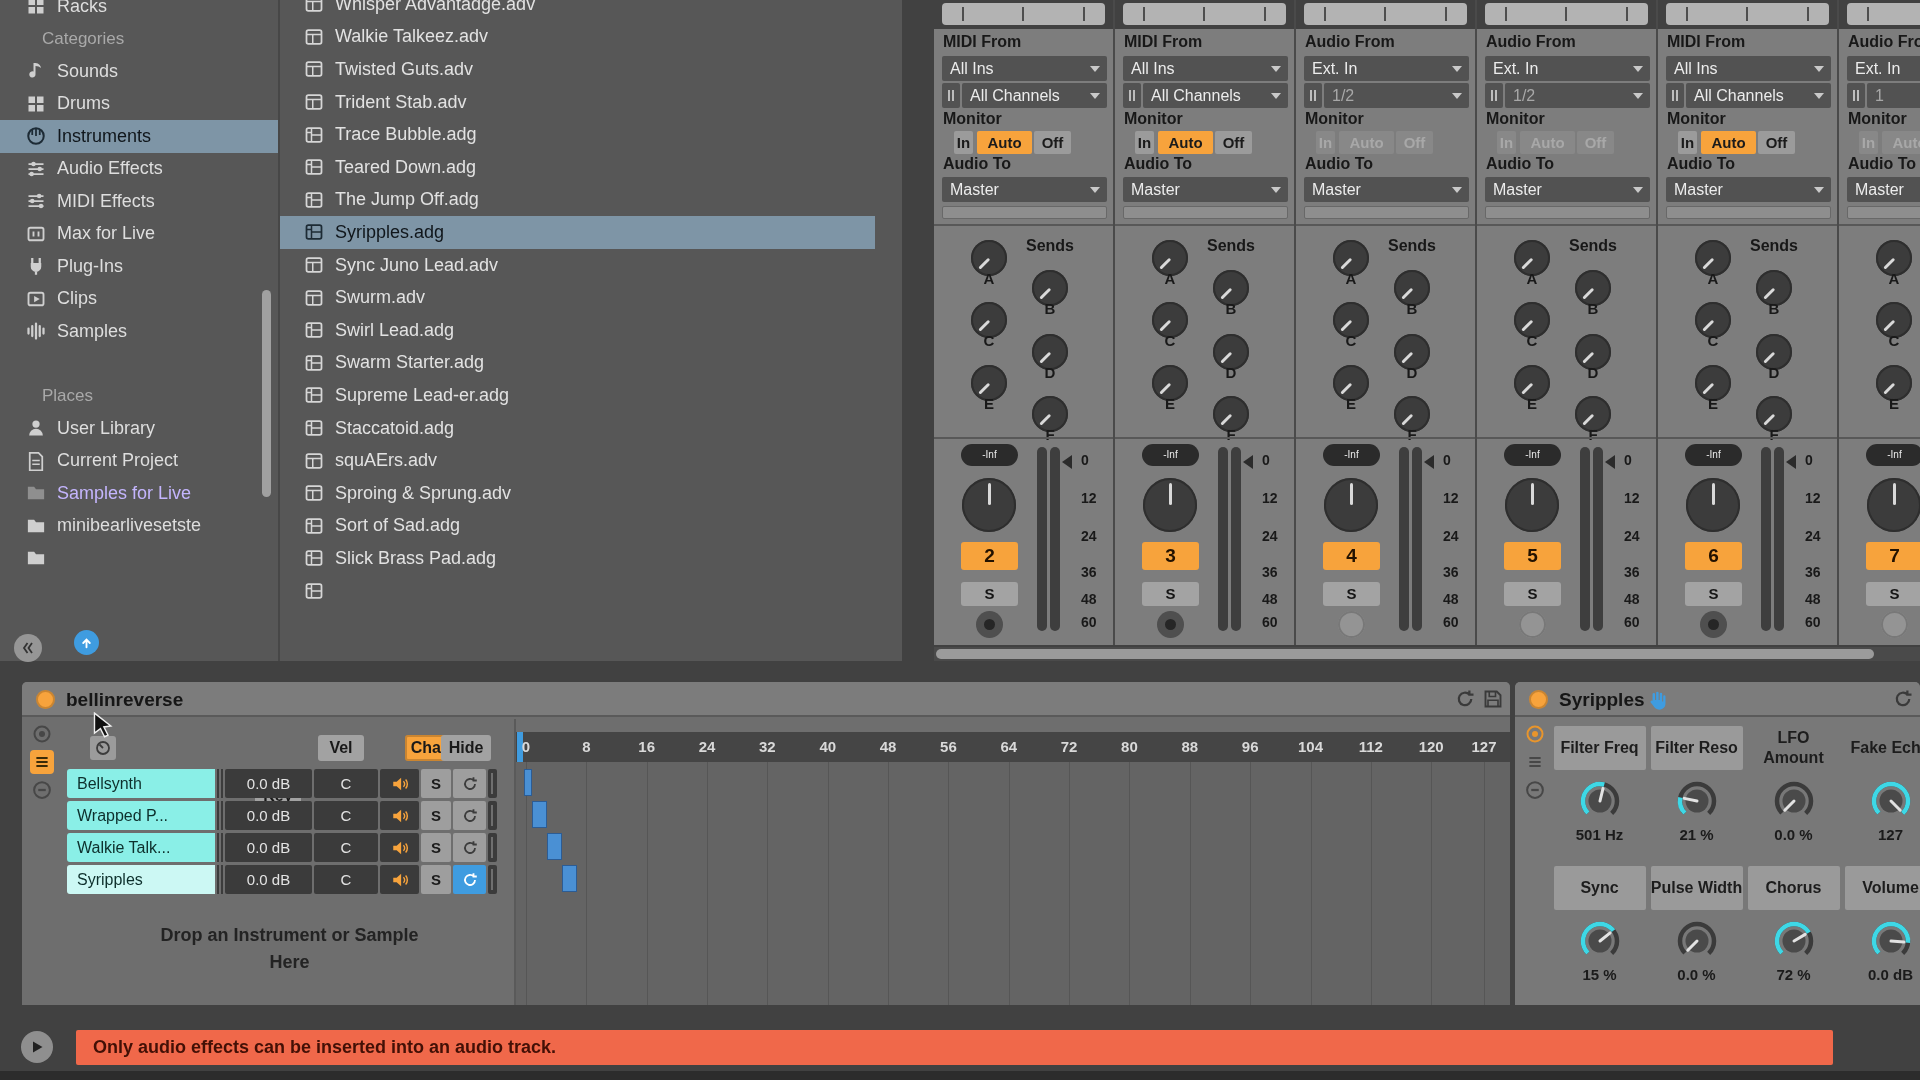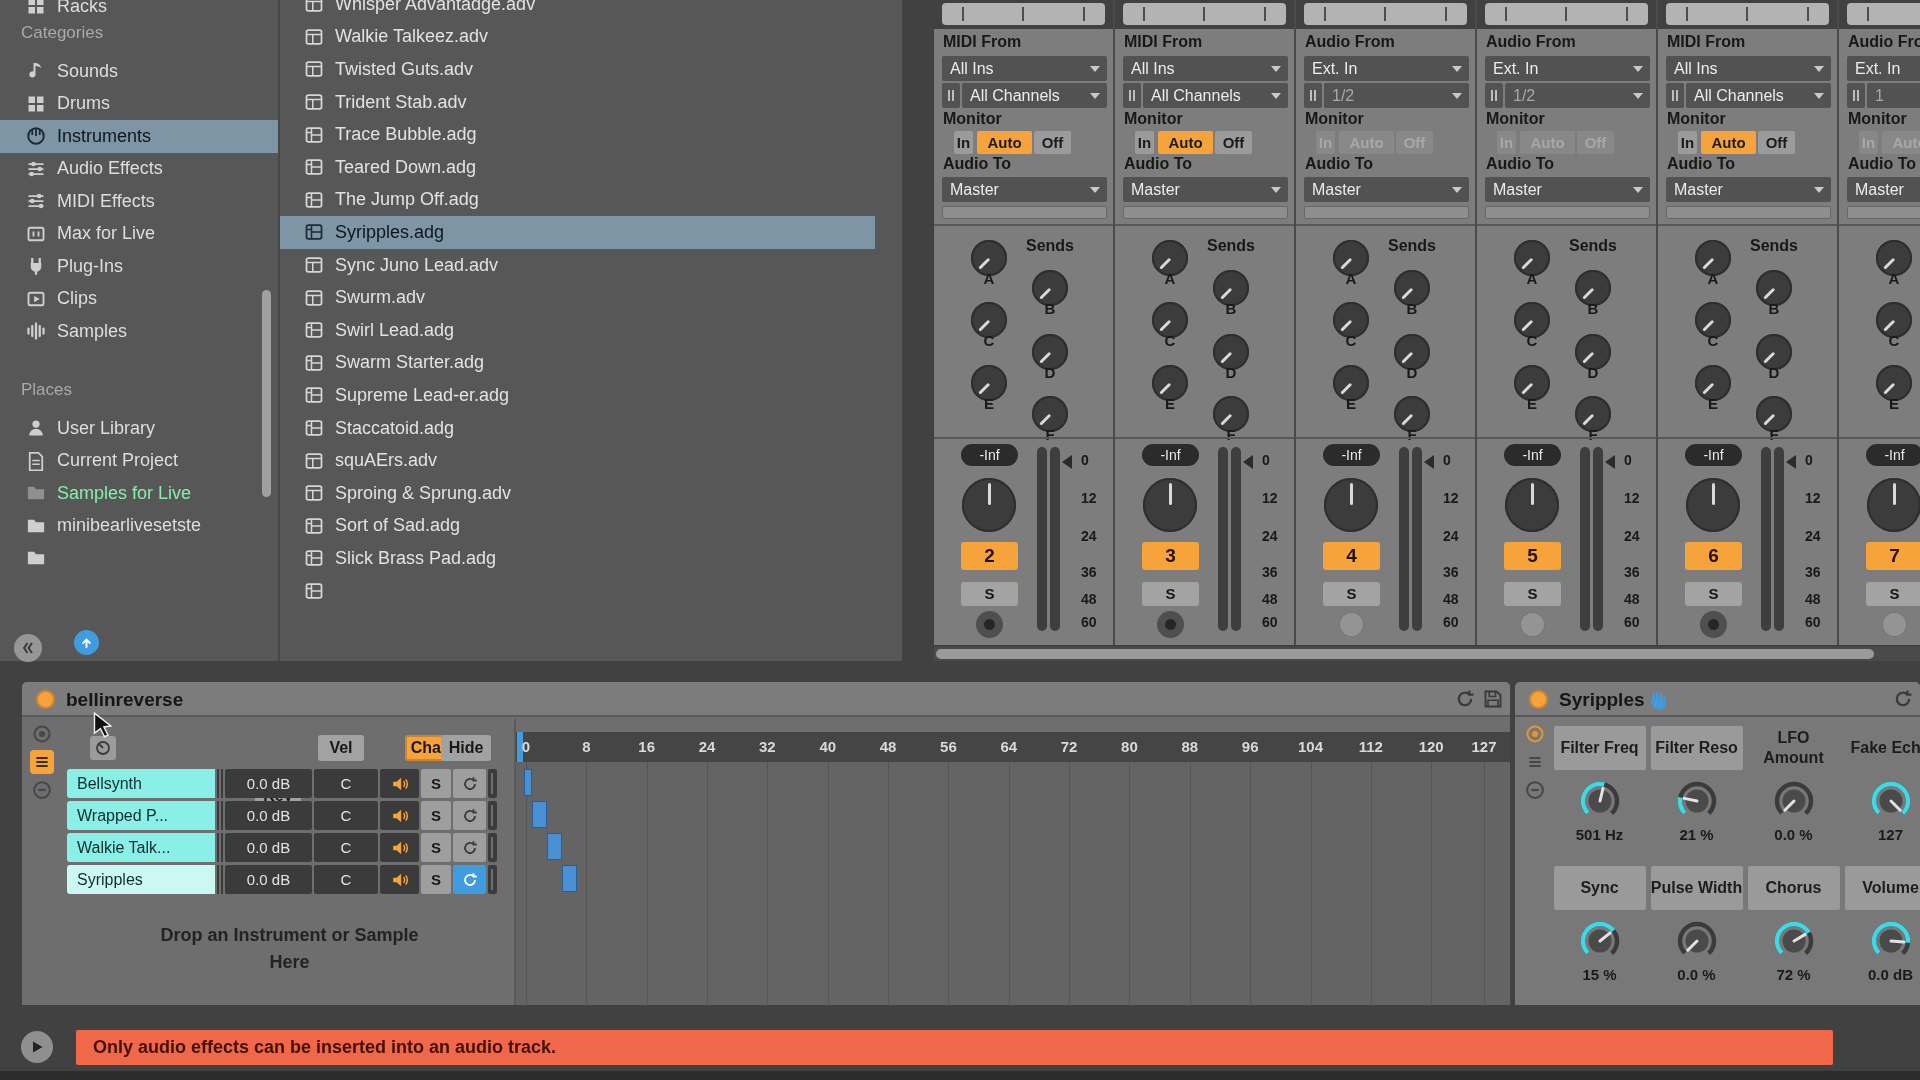--- a/index.html
+++ b/index.html
@@ -3,27 +3,27 @@
 <meta charset="utf-8">
 <style>
   html,body{margin:0;padding:0;width:1920px;height:1080px;background:#414141;overflow:hidden;
     font-family:"Liberation Sans",sans-serif;-webkit-font-smoothing:antialiased;user-select:none}
   *{box-sizing:border-box}
   svg.ic{display:block}
   
   #browser{position:absolute;left:0;top:0;width:902px;height:661px;background:#575757}
   #sidebar{position:absolute;left:0;top:0;width:278px;height:627px;overflow:hidden}
   #side-divider{position:absolute;left:278px;top:0;width:2px;height:661px;background:#474747}
-  .shdr{height:32.5px;display:flex;padding-left:21px;color:#a9a9a9;font-size:17px}
+  .shdr{height:32.5px;display:flex;align-items:center;padding-left:42px;color:#a9a9a9;font-size:17px}
   .shdr.gap{margin-top:32px}
   .srow{height:32.5px;display:flex;align-items:center;gap:11px;padding-left:26px;font-size:18px;color:#dedede;white-space:nowrap}
   .srow svg{flex:none;color:#cfcfcf}
   .srow.sel{background:#7e95a6;color:#10161b}
   .srow.sel svg{color:#1d2b35}
-  .srow.dim{color:#86efac}.srow.dim svg{color:#8f8f8f}
+  .srow.dim{color:#c4b5fd}.srow.dim svg{color:#8f8f8f}
   .srow.partial-top{margin-top:-10px}
   #sb-scroll{position:absolute;left:262px;top:290px;width:9px;height:207px;background:#a0a0a0;border-radius:5px}
   #files{position:absolute;left:280px;top:0;width:622px;height:627px;overflow:hidden}
   .frow{height:32.6px;display:flex;align-items:center;gap:11px;padding-left:24px;font-size:18px;color:#e2e2e2;width:595px;white-space:nowrap}
   .frow svg{flex:none;color:#d6d6d6}
   .frow.sel{background:#7e95a6;color:#10161b}
   .frow.sel svg{color:#1d2b35}
   #files-stack{margin-top:-12px}
   #b-foot-collapse{position:absolute;left:14px;top:634px;width:28px;height:28px;border-radius:50%;background:#969696;display:flex;align-items:center;justify-content:center;color:#333}
   #b-foot-up{position:absolute;left:74px;top:630px;width:25px;height:25px;border-radius:50%;background:#3f9ce0;display:flex;align-items:center;justify-content:center;color:#fff}
@@ -52,21 +52,21 @@
   .mon span{position:absolute;top:0;height:23px;line-height:23px;text-align:center;font-size:15px;border-radius:2px;background:#9b9b9b;color:#1b1b1b}
   .m-in{left:20px;width:19px}.m-auto{left:43px;width:55px;background:#f7a33c !important}.m-off{left:100px;width:37px}
   .dis .mon span,.dis .m-auto{background:#888 !important;color:#a8a8a8}
   .dis .dd2 span{color:#a8a8a8}
   .outbox{position:absolute;left:8px;top:206px;width:165px;height:13px;background:#8e8e8e;border:1px solid #686868;border-radius:2px}
   .sends-t{position:absolute;left:92px;top:237px;font-size:16px;color:#181818}
   .knob{position:absolute;width:36px;height:36px;border-radius:50%;background:#3c3c3c;box-shadow:inset 0 0 0 2px #2e2e2e}
   .knob .ptr{position:absolute;left:calc(50% - 1.5px);bottom:50%;width:3px;height:40%;background:#d9d9d9;border-radius:2px;transform-origin:50% 100%;transform:rotate(var(--rot,0deg))}
   .knob.send{--rot:-135deg}
   .sletter{position:absolute;width:36px;text-align:center;font-size:15px;color:#191919}
-  .peak{position:absolute;left:27px;top:444px;width:57px;height:22px;background:#2b2b2b;border-radius:11px;color:#e9e9e9;font-size:14px;text-align:center;line-height:22px;font-weight:400}
+  .peak{position:absolute;left:27px;top:444px;width:57px;height:22px;background:#2b2b2b;border-radius:11px;color:#e9e9e9;font-size:10px;text-align:center;line-height:22px;font-weight:400}
   .vol{left:28px;top:478px;width:54px;height:54px;--rot:0deg}
   .mbar{position:absolute;top:447px;width:10px;height:184px;background:#3e3e3e;border-radius:5px}
   .mb1{left:103px}.mb2{left:116px}
   .mtri{position:absolute;left:128px;top:455px;width:0;height:0;border-top:7px solid transparent;border-bottom:7px solid transparent;border-right:10px solid #2b2b2b}
   .mtick{position:absolute;left:147px;font-size:14px;color:#191919}
   .tnum{position:absolute;left:27px;top:542px;width:57px;height:28px;background:#f7a33c;border-radius:3px;color:#231200;font-size:19px;text-align:center;line-height:28px}
   .tsolo{position:absolute;left:27px;top:582px;width:57px;height:24px;background:#a3a3a3;border-radius:3px;color:#161616;font-size:15px;text-align:center;line-height:24px}
   .tarm{position:absolute;left:42px;top:611px;width:27px;height:27px;border-radius:50%;background:#4f4f4f}
   .tarm::after{content:"";position:absolute;inset:8px;border-radius:50%;background:#262626}
   .dis .tarm{background:#949494;box-shadow:inset 0 0 0 2px #787878}

